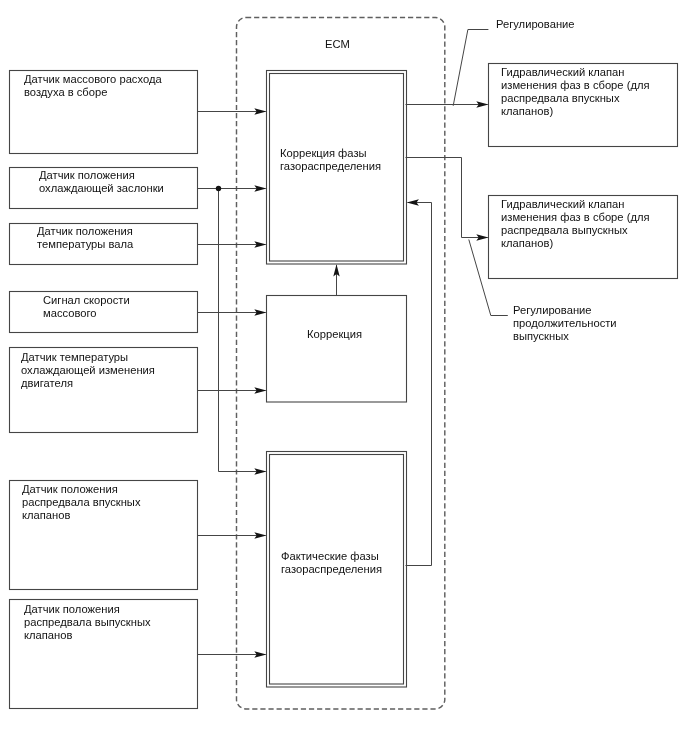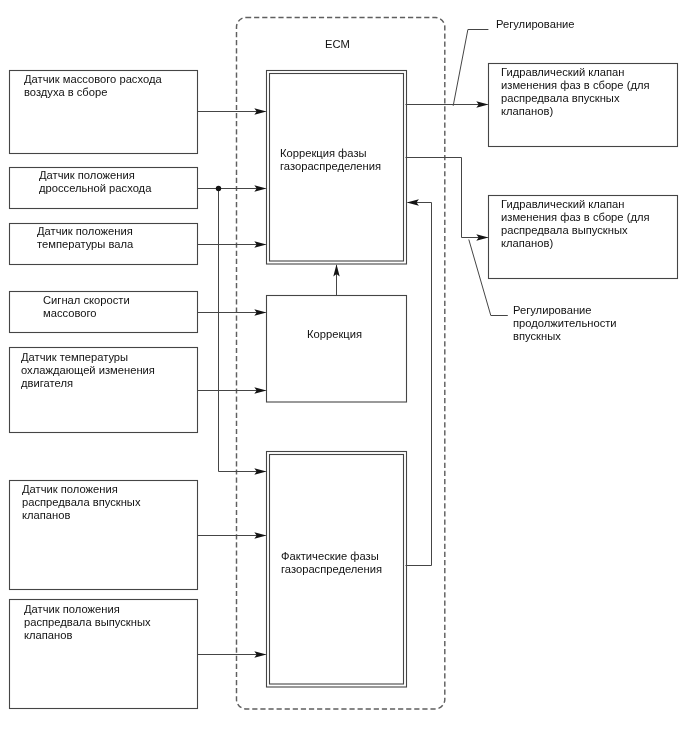--- a/index.html
+++ b/index.html
@@ -67,21 +67,21 @@
         <path d="M405.5,565.5 L431.5,565.5 L431.5,202.5" fill="none" stroke="#454545" stroke-width="1"></path>
         <path d="M431.5,202.5 L407.7,202.5" fill="none" stroke="#454545" stroke-width="1"></path>
         <path d="M406.70,202.50 L418.90,199.30 L416.50,202.50 L418.90,205.70 Z" fill="#141414" stroke="none"></path>
         <path d="M453.2,105.8 L467.9,29.5 L488.4,29.5" fill="none" stroke="#454545" stroke-width="1"></path>
         <path d="M468.8,239.5 L490.8,315.5 L507.8,315.5" fill="none" stroke="#454545" stroke-width="1"></path>
       </g>
     </svg>
 <div class="tx" style="left:24px;top:73px">Датчик массового расхода</div>
     <div class="tx" style="left:24px;top:86px">воздуха в сборе</div>
     <div class="tx" style="left:39px;top:169px">Датчик положения</div>
-    <div class="tx" style="left:39px;top:182px">дроссельной расхода</div>
+    <div class="tx" style="left:39px;top:182px">охлаждающей заслонки</div>
     <div class="tx" style="left:37px;top:225px">Датчик положения</div>
     <div class="tx" style="left:37px;top:238px">температуры вала</div>
     <div class="tx" style="left:43px;top:294px">Сигнал скорости</div>
     <div class="tx" style="left:43px;top:307px">массового</div>
     <div class="tx" style="left:21px;top:351px">Датчик температуры</div>
     <div class="tx" style="left:21px;top:364px">охлаждающей изменения</div>
     <div class="tx" style="left:21px;top:377px">двигателя</div>
     <div class="tx" style="left:22px;top:483px">Датчик положения</div>
     <div class="tx" style="left:22px;top:496px">распредвала впускных</div>
     <div class="tx" style="left:22px;top:509px">клапанов</div>
@@ -97,15 +97,15 @@
     <div class="tx" style="left:501px;top:79px">изменения фаз в сборе (для</div>
     <div class="tx" style="left:501px;top:92px">распредвала впускных</div>
     <div class="tx" style="left:501px;top:105px">клапанов)</div>
     <div class="tx" style="left:501px;top:198px">Гидравлический клапан</div>
     <div class="tx" style="left:501px;top:211px">изменения фаз в сборе (для</div>
     <div class="tx" style="left:501px;top:224px">распредвала выпускных</div>
     <div class="tx" style="left:501px;top:237px">клапанов)</div>
     <div class="tx" style="left:496px;top:18px">Регулирование</div>
     <div class="tx" style="left:513px;top:304px">Регулирование</div>
     <div class="tx" style="left:513px;top:317px">продолжительности</div>
-    <div class="tx" style="left:513px;top:330px">впускных</div>
+    <div class="tx" style="left:513px;top:330px">выпускных</div>
     <div class="tx" style="left:325px;top:38px">ECM</div>
 </div>
 
 </body></html>

